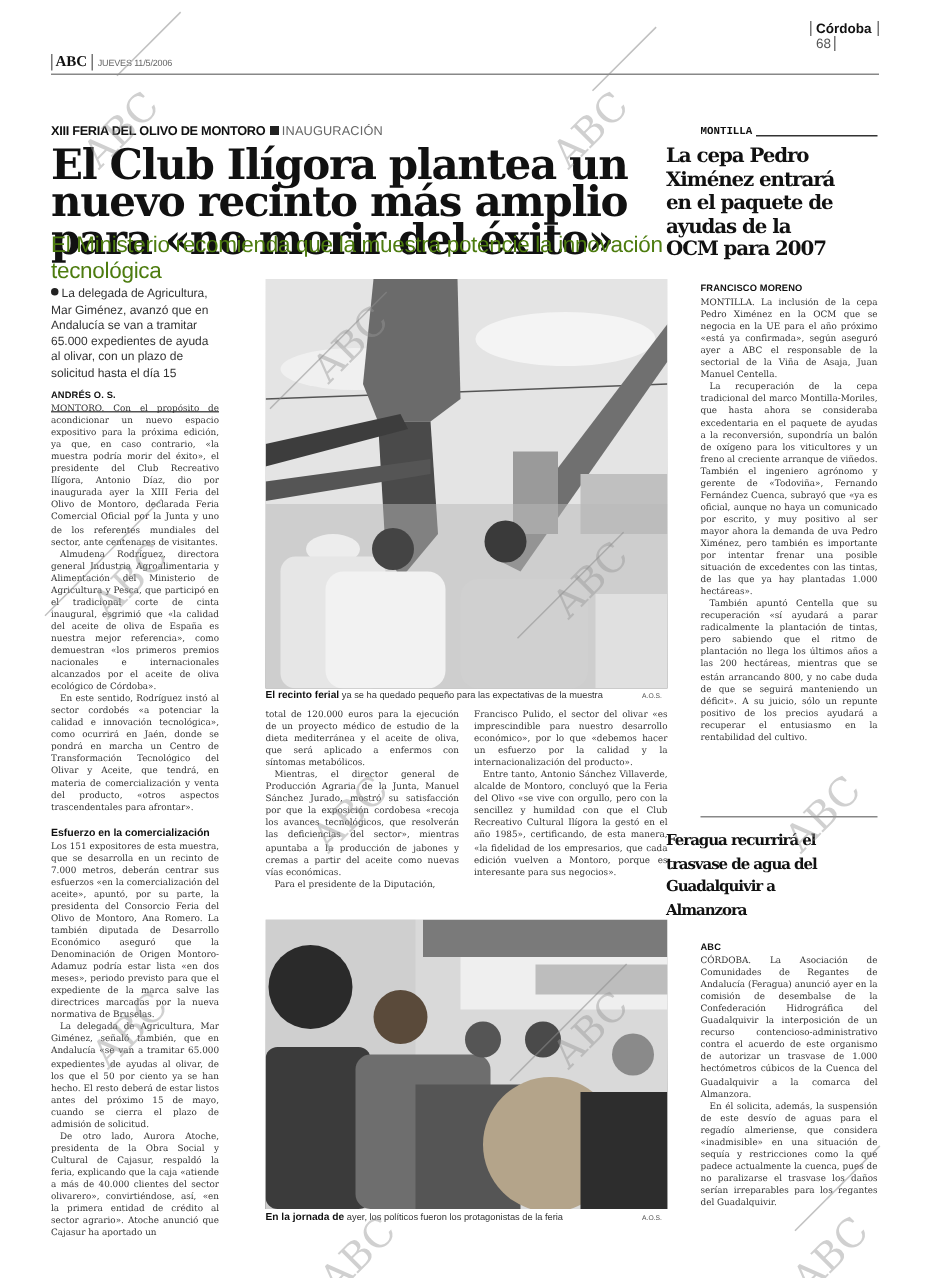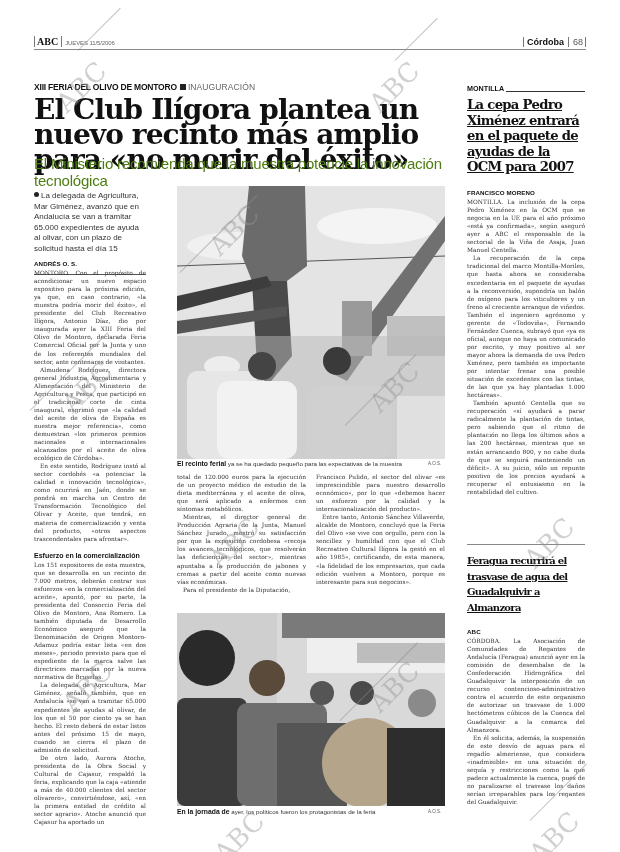--- a/index.html
+++ b/index.html
@@ -3,21 +3,21 @@
 <meta charset="utf-8">
 <style>
   * { margin:0; padding:0; box-sizing:border-box; }
   html, body { width:620px; height:852px; background:#ffffff; overflow:hidden; }
   body { position:relative; font-family:"DejaVu Serif", serif; color:#222; }
 
   .folio { position:absolute; top:36px; left:34px; right:34px; height:14px; border-bottom:1px solid #888; }
   .folio-left { position:absolute; left:0; bottom:2px; display:flex; align-items:baseline; }
   .folio-brand { font-family:"Liberation Serif", serif; font-weight:bold; font-size:10px; border-left:1px solid #777; padding-left:2px; padding-right:3px; border-right:1px solid #777; color:#111; }
   .folio-date { font-family:"Liberation Sans", sans-serif; font-size:6px; color:#666; padding-left:3px; letter-spacing:-0.1px; }
-  .folio-right { position:absolute; right:0; bottom:2px; display:flex; align-items:center; }
+  .folio-right { position:absolute; right:0; bottom:15px; display:flex; align-items:flex-start;flex-direction:column; }
   .folio-section { font-family:"Liberation Sans", sans-serif; font-weight:bold; font-size:9px; color:#111; border-left:1px solid #777; padding-left:3px; padding-right:4px; border-right:1px solid #777; }
   .folio-page { font-family:"Liberation Sans", sans-serif; font-size:9px; color:#555; padding-left:4px; padding-right:2px; border-right:1px solid #777; }
 
   .kicker { position:absolute; top:82px; left:34px; font-family:"Liberation Sans", sans-serif; font-size:8.5px; color:#111; }
   .kicker b { font-weight:bold; letter-spacing:-0.2px; }
   .kicker .sq { display:inline-block; width:6px; height:6px; background:#222; margin:0 2px 0 3px; }
   .kicker .sub { font-weight:normal; color:#666; letter-spacing:0.1px;margin-top:48px; }
 
   .headline { position:absolute; top:97px; left:34px; width:415px; font-family:"DejaVu Serif", serif; font-weight:bold; font-size:28px; line-height:25px; letter-spacing:-0.9px; color:#111; }
   .deck { position:absolute; top:155px; left:34px; width:420px; font-family:"Liberation Sans", sans-serif; font-size:15px; color:#4d7c0f; letter-spacing:-0.2px; }
@@ -31,23 +31,23 @@
   .byline { font-family:"Liberation Sans", sans-serif; font-weight:bold; font-size:6.2px; color:#111; letter-spacing:0.1px; margin-bottom:1px; text-indent:0 !important; }
   .subhead { font-family:"Liberation Sans", sans-serif; font-weight:bold; font-size:7px; color:#111; margin-top:9px; margin-bottom:1px; text-indent:0 !important; }
 
   .photo { position:absolute; overflow:hidden; }
   .photo1 { top:186px; left:177px; width:268px; height:273px; background:linear-gradient(180deg,#e9e9e9 0%,#d8d8d8 35%,#bdbdbd 60%,#8f8f8f 100%); }
   .photo2 { top:613px; left:177px; width:268px; height:193px; background:linear-gradient(180deg,#ddd 0%,#c7c7c7 30%,#8a8a8a 70%,#555 100%); }
   .caption { position:absolute; font-family:"Liberation Sans", sans-serif; font-size:6.2px; color:#333; }
   .caption b { font-weight:bold; color:#111; font-size:6.8px; }
   .credit { position:absolute; font-family:"Liberation Sans", sans-serif; font-size:4.5px; color:#555; }
 
-  .r-kicker { position:absolute; top:84px; left:467px; width:118px; font-family:Liberation Sans, sans-serif; font-weight:bold; font-size:7.2px; color:#111; display:flex; align-items:flex-end; }
+  .r-kicker { position:absolute; top:84px; left:467px; width:118px; font-family:Liberation Mono, monospace; font-weight:bold; font-size:7.2px; color:#111; display:flex; align-items:flex-end; }
   .r-kicker .rule { flex:1; border-bottom:1px solid #333; margin-left:2px; margin-bottom:1px; }
-  .r-head { position:absolute; left:467px; font-family:"DejaVu Serif", serif; font-weight:bold; color:#111; letter-spacing:-0.7px;text-decoration:underline; }
+  .r-head { position:absolute; left:444px; font-family:"DejaVu Serif", serif; font-weight:bold; color:#111; letter-spacing:-0.7px; }
   .r-head1 { top:97px; width:118px; font-size:13.2px; line-height:15.6px; }
   .r-head2 { top:553px; width:125px; font-size:10px; line-height:15.6px; }
   .r-sep { position:absolute; left:467px; top:544px; width:118px; border-top:1px solid #888; }
 
   .watermark { position:absolute; font-family:"DejaVu Serif", serif; font-size:26px; color:rgba(150,150,150,0.45); transform:rotate(-45deg); pointer-events:none; }
   .wm-line { position:absolute; height:1px; background:rgba(140,140,140,0.55); transform-origin:left center; pointer-events:none; }
 </style>
 </head>
 <body>
 

